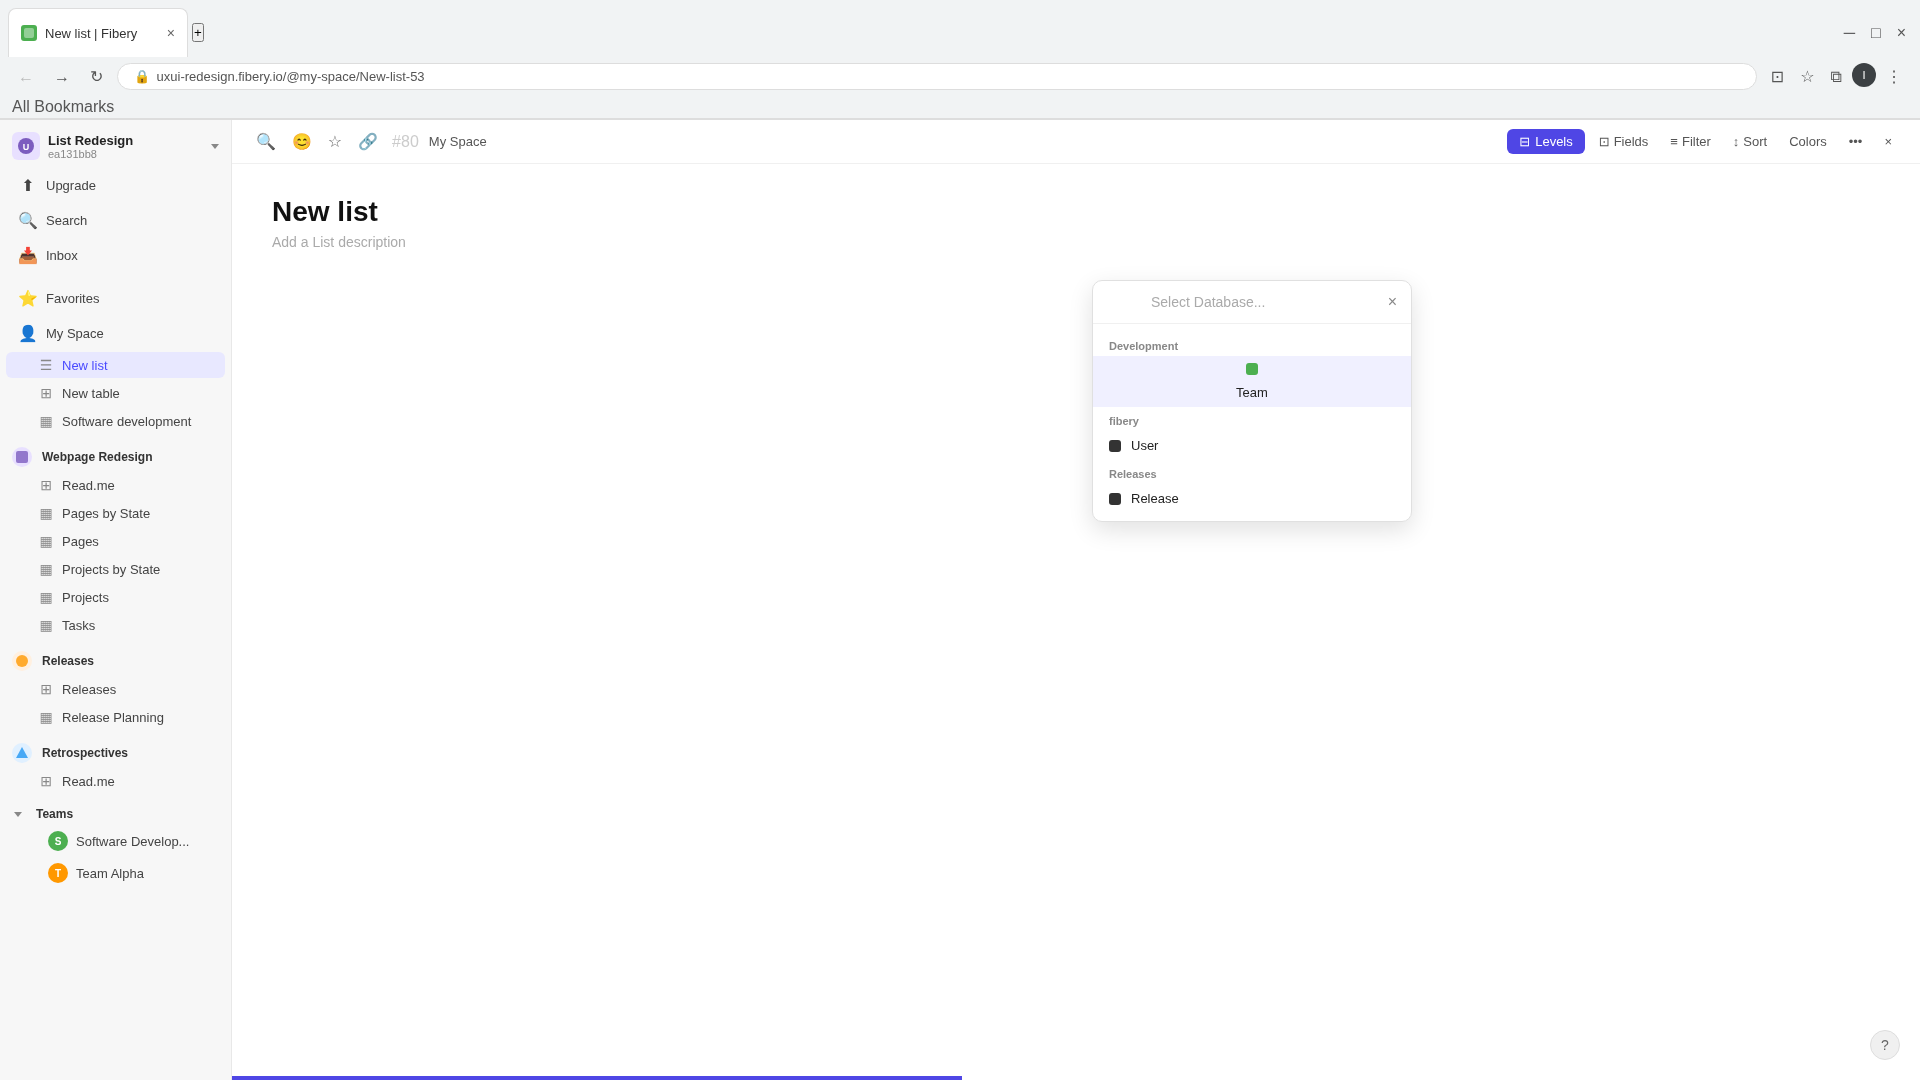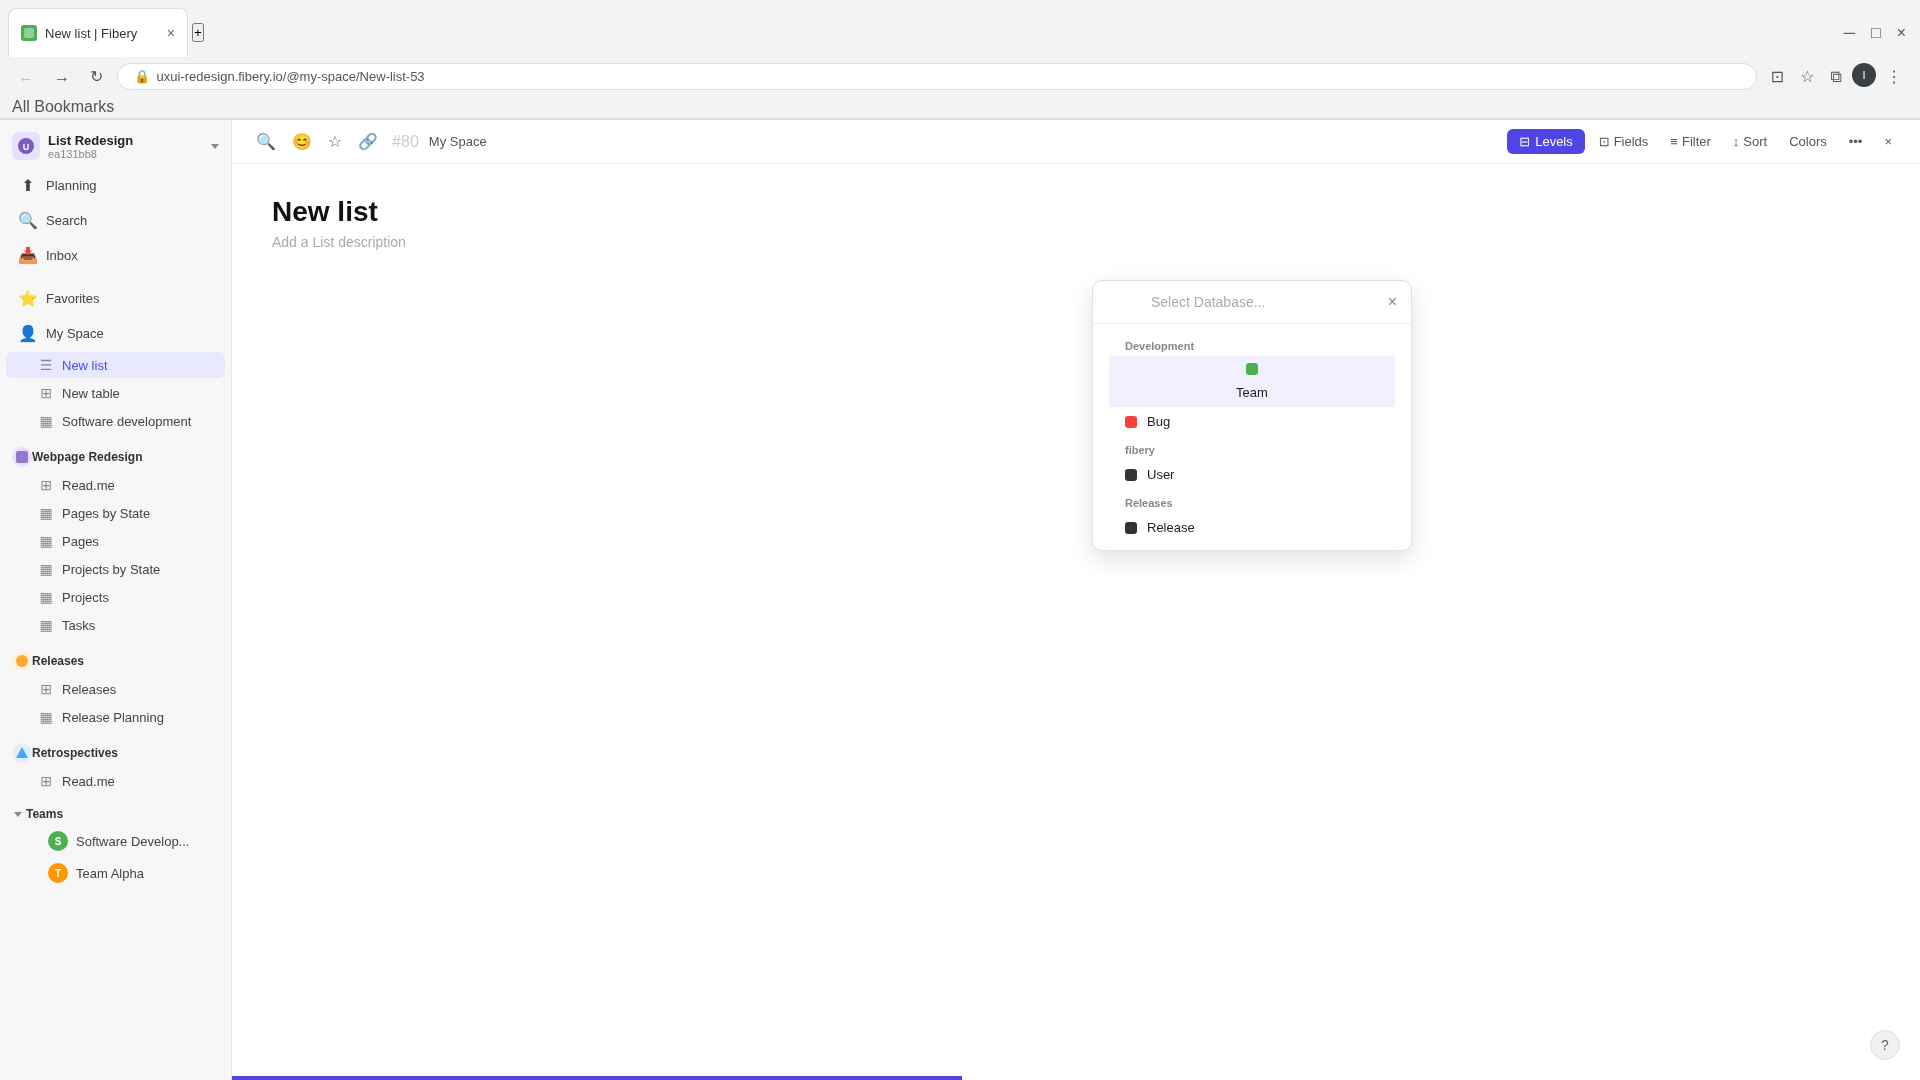--- a/index.html
+++ b/index.html
@@ -25,21 +25,21 @@
     
     .app { display: flex; flex: 1; overflow: hidden; }
 
     
     .sidebar { width: 232px; background: #f7f7f7; border-right: 1px solid #e8e8e8; display: flex; flex-direction: column; overflow-y: auto; flex-shrink: 0; }
     .sidebar-header { padding: 12px 12px 8px; display: flex; align-items: center; justify-content: space-between; }
     .workspace-info { display: flex; align-items: center; gap: 8px; }
     .workspace-avatar { width: 28px; height: 28px; background: #e8e0ff; border-radius: 6px; display: flex; align-items: center; justify-content: center; font-size: 12px; font-weight: 600; color: #7c5cbf; flex-shrink: 0; }
     .sidebar-nav-item { display: flex; align-items: center; gap: 8px; padding: 7px 12px; font-size: 13px; color: #444; cursor: pointer; border-radius: 6px; margin: 1px 6px; }
     .sidebar-nav-item .nav-icon { font-size: 16px; width: 20px; text-align: center; }
-    .section-header { display: flex; align-items: center; gap: 0; padding: 6px 12px 4px; cursor: pointer; }
+    .section-header { display: flex; align-items: center; gap: 10px; padding: 6px 12px 4px; cursor: pointer; }
     .section-icon { width: 20px; height: 20px; border-radius: 50%; display: flex; align-items: center; justify-content: center; font-size: 11px; font-weight: 700; flex-shrink: 0; }
     .section-label { font-size: 12px; font-weight: 600; color: #333; }
     .section-item { display: flex; align-items: center; gap: 8px; padding: 5px 12px 5px 32px; font-size: 13px; color: #444; cursor: pointer; border-radius: 6px; margin: 1px 6px; }
     .section-item.active { background: #e8e8ff; color: #4a4aff; }
     .item-icon { font-size: 14px; width: 16px; text-align: center; color: #888; }
     .teams-subitem { padding-left: 42px !important; }
     .teams-avatar { width: 20px; height: 20px; border-radius: 50%; display: flex; align-items: center; justify-content: center; font-size: 10px; font-weight: 600; color: #fff; flex-shrink: 0; }
 
     
     .main { flex: 1; display: flex; flex-direction: column; overflow: hidden; background: #fff; position: relative; }
@@ -54,21 +54,21 @@
     .page-title { font-size: 28px; font-weight: 700; color: #111; margin-bottom: 6px; }
     .page-desc { font-size: 14px; color: #aaa; }
 
     
     .dropdown-overlay { position: absolute; top: 0; left: 0; right: 0; bottom: 0; z-index: 10; pointer-events: none; }
     .dropdown-panel { position: absolute; top: 160px; left: 860px; width: 320px; background: #fff; border: 1px solid #e0e0e0; border-radius: 10px; box-shadow: 0 8px 24px rgba(0,0,0,0.12); pointer-events: all; overflow: hidden; }
     .dropdown-search { display: flex; align-items: center; padding: 10px 12px; border-bottom: 1px solid #f0f0f0; gap: 8px; }
     .dropdown-search input { flex: 1; border: none; outline: none; font-size: 14px; color: #333; background: transparent; margin-left: 46px; }
     .dropdown-search input::placeholder { color: #aaa; }
     .dropdown-close { background: none; border: none; cursor: pointer; color: #888; font-size: 16px; padding: 2px; }
-    .dropdown-list { overflow-y: auto; max-height: 280px; padding: 8px 16px; }
+    .dropdown-list { overflow-y: auto; max-height: 280px; padding: 8px 0; }
     .dropdown-group-label { font-size: 11px; font-weight: 600; color: #888; padding: 8px 16px 4px; text-transform: none; }
     .dropdown-item { display: flex; align-items: center; gap: 10px; padding: 7px 16px; cursor: pointer; font-size: 13px; color: #222; }
     .dropdown-item:hover, .dropdown-item.hovered { background: #f5f5f5; }
     .dropdown-item.hovered { background: #f0f0ff; flex-direction: column; }
     .item-dot { width: 12px; height: 12px; border-radius: 3px; flex-shrink: 0; }
 
     
     .progress-bar { height: 4px; background: #4f46e5; position: fixed; bottom: 0; left: 232px; width: 730px; }
 
     
@@ -132,21 +132,21 @@
         <div>
           <div style="font-size:13px; font-weight:600; color:#222;">List Redesign</div>
           <div style="font-size:11px; color:#888;">ea131bb8</div>
         </div>
       </div>
       <div class="chevron-down"></div>
     </div>
 
     <div class="sidebar-nav-item">
       <span class="nav-icon">⬆</span>
-      <span>Planning</span>
+      <span>Upgrade</span>
     </div>
     <div class="sidebar-nav-item">
       <span class="nav-icon">🔍</span>
       <span>Search</span>
     </div>
     <div class="sidebar-nav-item">
       <span class="nav-icon">📥</span>
       <span>Inbox</span>
     </div>
 
@@ -302,24 +302,20 @@
           <input type="text" placeholder="Select Database..." style="">
           <button class="dropdown-close">×</button>
         </div>
         <div class="dropdown-list">
 
           <div class="dropdown-group-label">Development</div>
           <div class="dropdown-item hovered">
             <div class="item-dot" style="background:#4CAF50;"></div>
             <span>Team</span>
           </div>
-          <div class="dropdown-item">
-            <div class="item-dot" style="background:#f44336;"></div>
-            <span>Bug</span>
-          </div>
 
           <div class="dropdown-group-label">fibery</div>
           <div class="dropdown-item">
             <div class="item-dot" style="background:#333;"></div>
             <span>User</span>
           </div>
 
           <div class="dropdown-group-label">Releases</div>
           <div class="dropdown-item">
             <div class="item-dot" style="background:#333;"></div>

